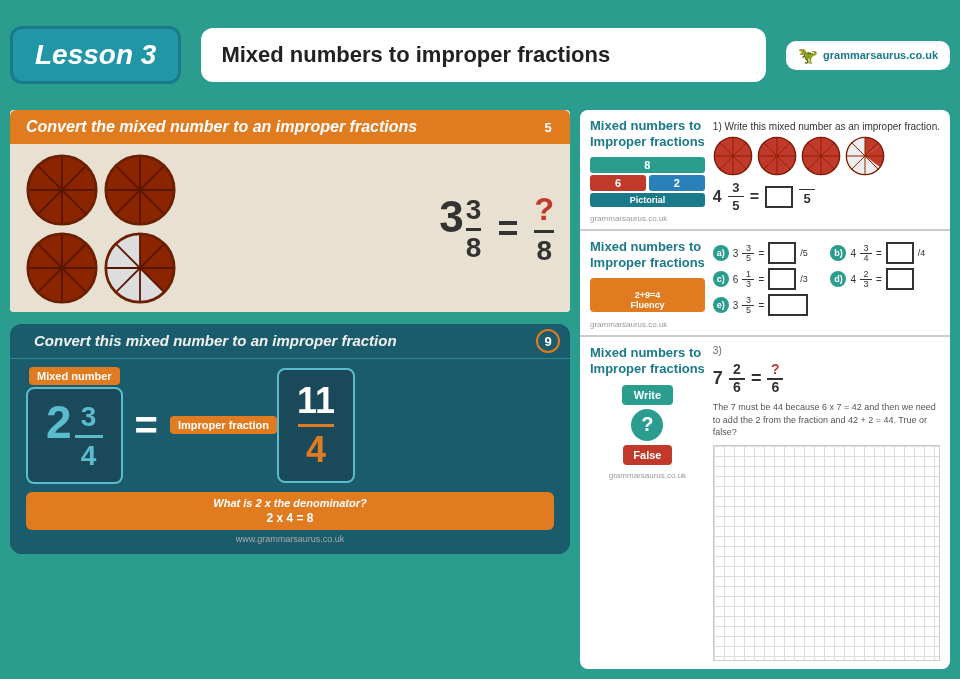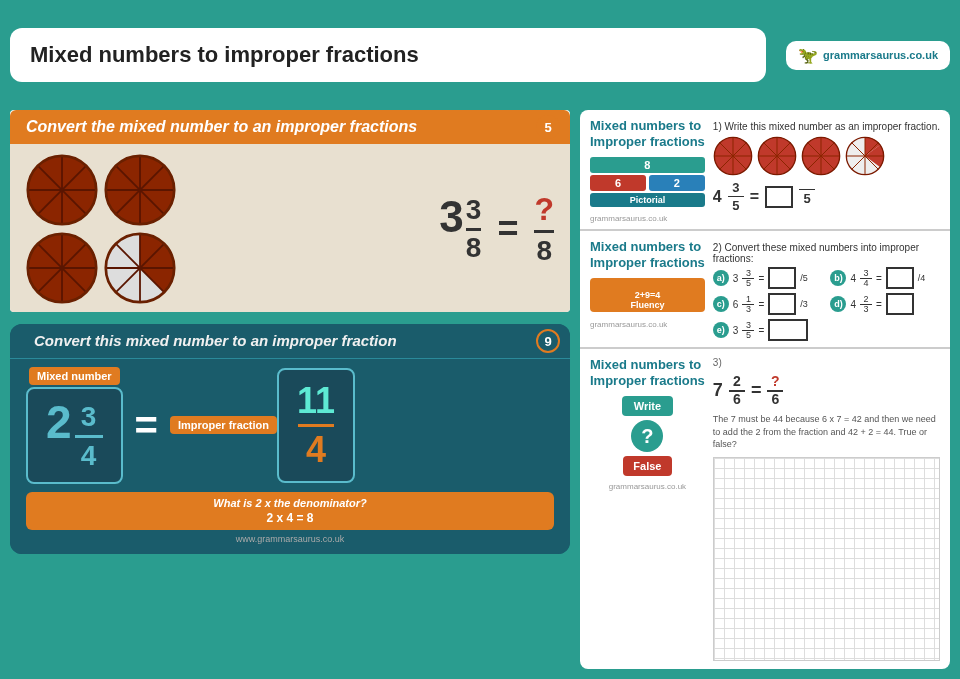--- a/index.html
+++ b/index.html
@@ -300,21 +300,21 @@
     .improper-frac {
       display: flex;
       flex-direction: column;
       align-items: center;
       gap: 2px;
     }
 
     .imp-num {
       font-size: 36px;
       font-weight: 900;
-      color: #5eead4;
+      color: #ffffff;
     }
 
     .imp-line {
       width: 36px;
       height: 3px;
       background: #e07b20;
     }
 
     .imp-den {
       font-size: 36px;
@@ -524,20 +524,23 @@
       display: flex;
       flex-direction: column;
       gap: 6px;
       align-items: flex-end;
     }
   </style>
 </head>
 <body>
 
 <div class="header">
+  <div class="lesson-badge">
+    <span>Lesson 3</span>
+  </div>
   <div class="header-title-box">
     <span style="font-size:22px; font-weight:900;">Mixed numbers to improper fractions</span>
   </div>
   <div class="header-top-right">
     <div class="grammarsaurus-badge">
       <span style="font-size:16px;">🦖</span>
       <span style="font-size:11px; color:#1a7a8a; font-weight:bold;">grammarsaurus.co.uk</span>
     </div>
   </div>
 </div>
@@ -756,21 +759,20 @@
 Improper fractions</div>
         <div class="fluency-badge" style="white-space:pre-line; font-size:9px;">
           <span>2+9=4
 Fluency</span>
         </div>
         <div style="font-size:8px; color:#999; margin-top:4px;">
           <span>grammarsaurus.co.uk</span>
         </div>
       </div>
       <div class="ws-right">
-        <div class="section-content">2) Convert these mixed numbers into improper fractions:</div>
         <div class="ws-grid">
 
           <div class="ws-item">
             <div class="ws-label-circle">a)</div>
             <span style="font-size:10px;">3 </span>
             <span style="display:inline-flex;flex-direction:column;align-items:center;font-size:9px;line-height:1;">
               <span>3</span>
               <span style="display:block;width:12px;height:1px;background:#333;"></span>
               <span>5</span>
             </span>

